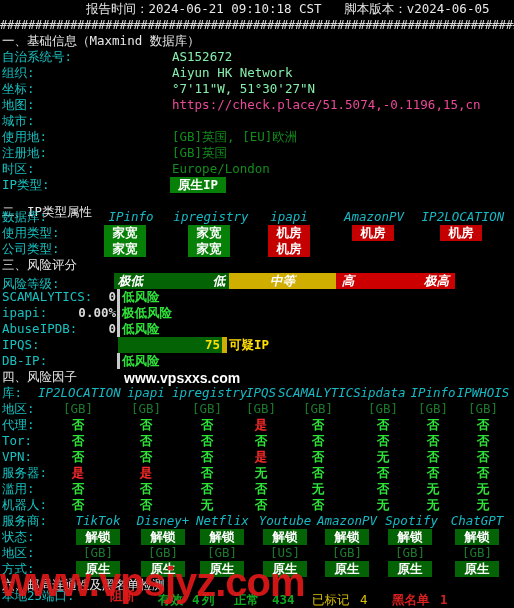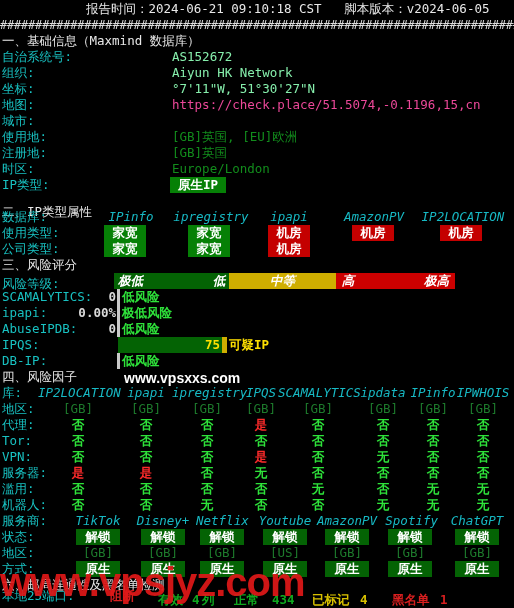--- a/index.html
+++ b/index.html
@@ -40,21 +40,21 @@
   .marker{position:absolute;background:#cfae00;width:5px;height:16px;}
   .markernum{position:absolute;color:#ffe000;font-weight:bold;height:16px;line-height:16px;}
   .risktxt{position:absolute;color:#2ee23a;font-weight:bold;height:16px;line-height:16px;}
   .risktxt.sus{color:#ffe000;}
   .wm-mid{position:absolute;color:#ffffff;font-family:"Liberation Sans",sans-serif;
           font-weight:bold;font-size:14px;}
   .wm-big{position:absolute;color:#e01818;font-family:"Liberation Sans",sans-serif;
           font-weight:bold;font-size:40px;opacity:.92;letter-spacing:-1px;}
   .blocked{color:#d81f1f;font-weight:bold;}
   .ok{color:#0fa81f;font-weight:bold;}
-  .flag{color:#d8c000;font-weight:bold;}
+  .flag{color:#d8c000;font-weight:normal;}
   .black{color:#d81f1f;font-weight:bold;}
 </style>
 </head>
 <body>
 
 <div class="screen">
 
   <div class="row hdr" style="top:1px;left:86px;"><span>报告时间：</span><span>2024-06-21 09:10:18 CST</span><span style="white-space:pre">   </span><span>脚本版本：</span><span>v2024-06-05</span></div>
 
   <div class="row hash" style="top:17px;left:0px;">################################################################################</div>

